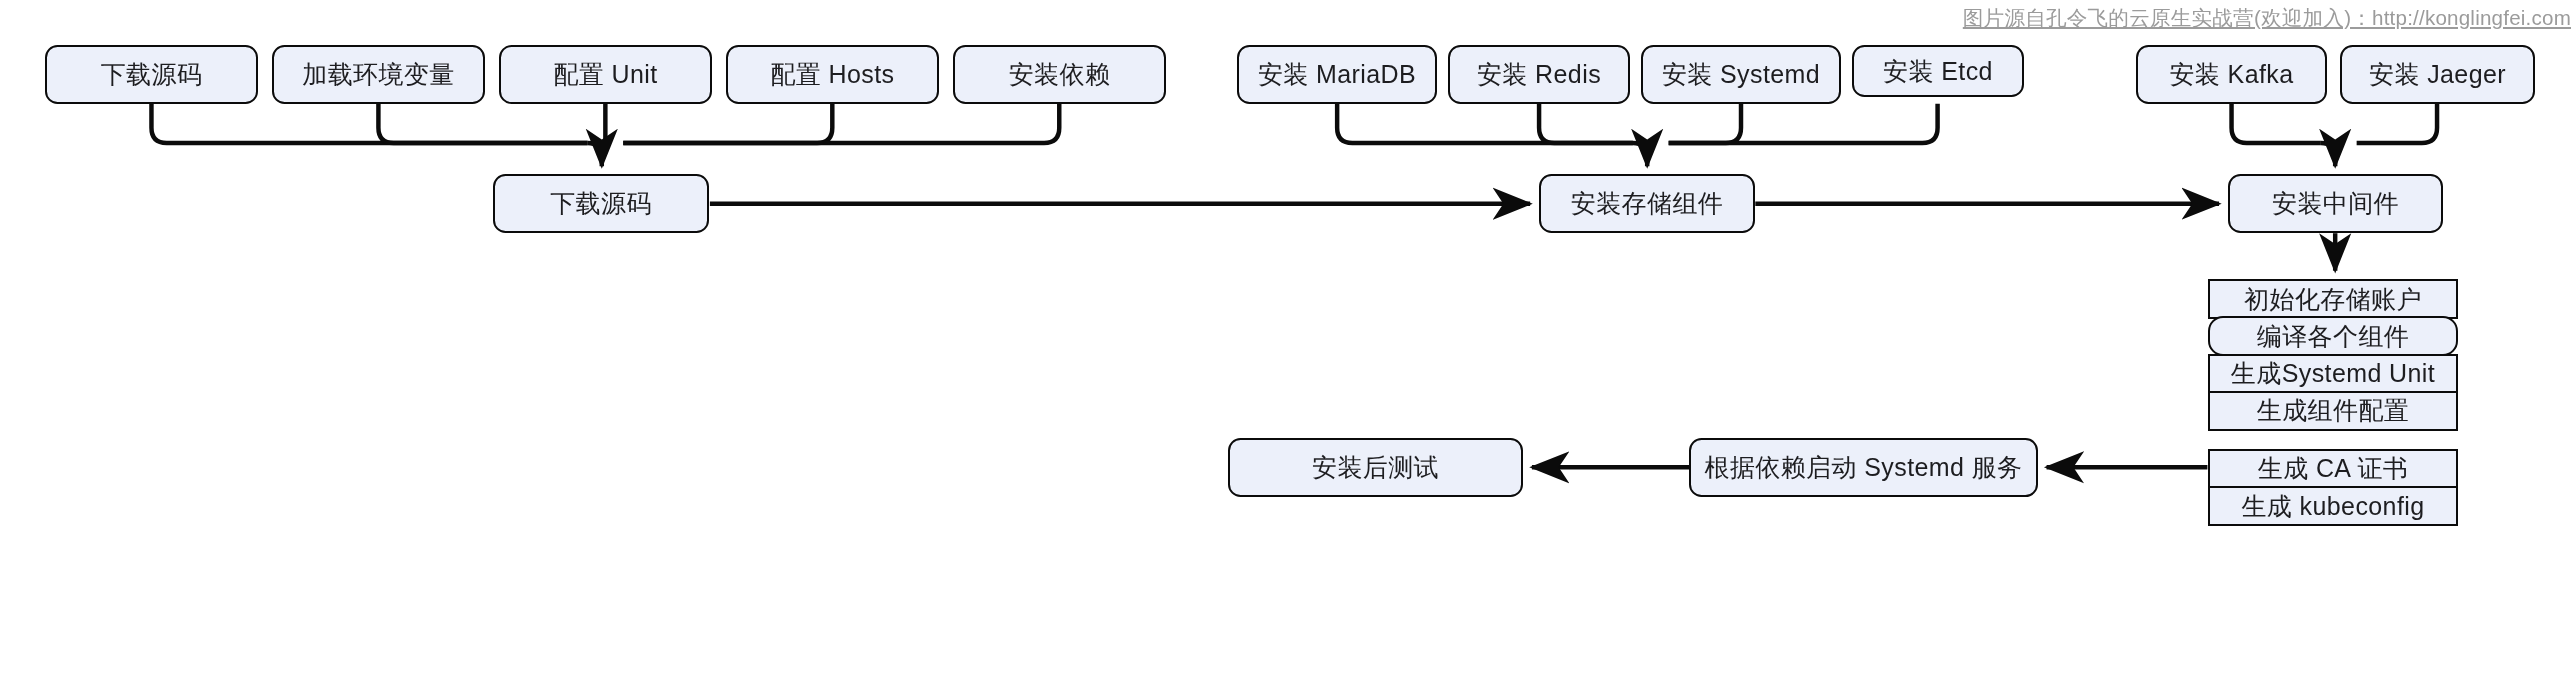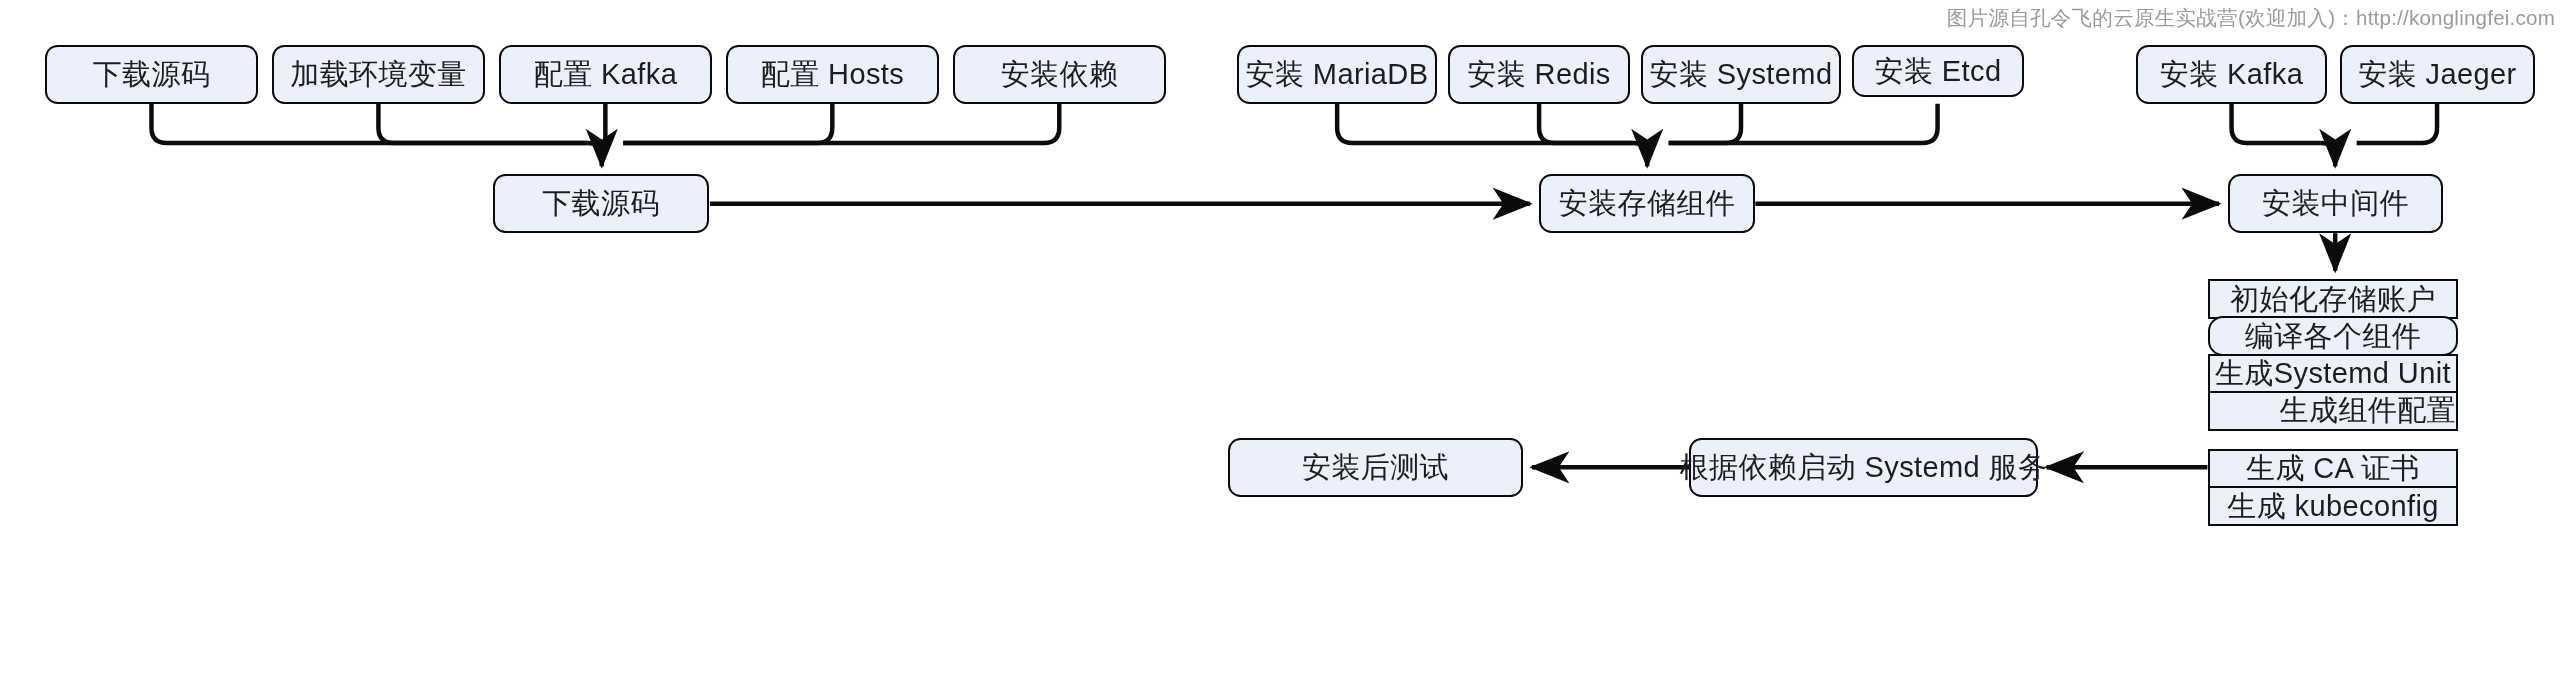--- a/index.html
+++ b/index.html
@@ -10,21 +10,21 @@
   #canvas{position:absolute;left:0;top:0;width:2576px;height:688px;}
   svg.links{position:absolute;left:0;top:0;width:2576px;height:688px;pointer-events:none;}
 
   .node{
     position:absolute;
     box-sizing:border-box;
     background:#ECF0FA;
     border:2.7px solid #0b0b0b;
     border-radius:12.5px;
     display:flex;align-items:center;justify-content:center;
-    font-size:29px;
+    font-size:25px;
     color:#1d1d20;
     line-height:1;
     white-space:nowrap;
     letter-spacing:0.4px;
   }
   .node.sq{border-radius:0;}
   .stack{
     position:absolute;
     display:flex;flex-direction:column;
   }
@@ -37,21 +37,21 @@
     font-size:20.6px;
     white-space:nowrap;
     letter-spacing:0.2px;
   }
 </style>
 </head>
 <body>
 
 <div id="canvas">
 
-  <div class="watermark" style="right:21px;top:3.6px;">图片源自孔令飞的云原生实战营(欢迎加入)：http://konglingfei.com</div>
+  <div class="watermark" style="right:5px;top:3.6px;text-decoration:underline;">图片源自孔令飞的云原生实战营(欢迎加入)：http://konglingfei.com</div>
 
   <svg class="links" viewBox="0 0 2882 770" xmlns="http://www.w3.org/2000/svg">
     <defs>
       <marker id="ah" markerWidth="10" markerHeight="10" refX="8.4" refY="4" orient="auto" markerUnits="strokeWidth">
         <path d="M0,0.4 L9,4 L0,7.6 L2.4,4 Z" fill="#0b0b0b"></path>
       </marker>
       <marker id="ahv" markerWidth="10" markerHeight="10" refX="8.4" refY="4" orient="auto" markerUnits="strokeWidth">
         <path d="M0,0.4 L9,4 L0,7.6 L2.4,4 Z" fill="#0b0b0b"></path>
       </marker>
     </defs>
@@ -86,21 +86,21 @@
     </g>
   </svg>
 
   <div class="node" style="left:45px;top:45px;width:213px;height:59px;">
     <span>下载源码</span>
   </div>
   <div class="node" style="left:272px;top:45px;width:213px;height:59px;">
     <span>加载环境变量</span>
   </div>
   <div class="node" style="left:499px;top:45px;width:213px;height:59px;">
-    <span>配置 Kafka</span>
+    <span>配置 Unit</span>
   </div>
   <div class="node" style="left:726px;top:45px;width:213px;height:59px;">
     <span>配置 Hosts</span>
   </div>
   <div class="node" style="left:953px;top:45px;width:213px;height:59px;">
     <span>安装依赖</span>
   </div>
   <div class="node" style="left:493px;top:174px;width:216px;height:59px;">
     <span>下载源码</span>
   </div>
@@ -134,21 +134,21 @@
   <div class="stack" style="left:2208px;top:279px;width:250px;">
     <div class="node sq" style="height:40px;justify-content:center;">
       <span>初始化存储账户</span>
     </div>
     <div class="node sq" style="height:40px;border-radius:15px;">
       <span>编译各个组件</span>
     </div>
     <div class="node sq" style="height:40px;">
       <span>生成Systemd Unit</span>
     </div>
-    <div class="node sq" style="height:40px;justify-content:flex-end;">
+    <div class="node sq" style="height:40px;">
       <span>生成组件配置</span>
     </div>
     <div class="node sq" style="height:40px;margin-top:18px;">
       <span>生成 CA 证书</span>
     </div>
     <div class="node sq" style="height:40px;">
       <span>生成 kubeconfig</span>
     </div>
   </div>
 

